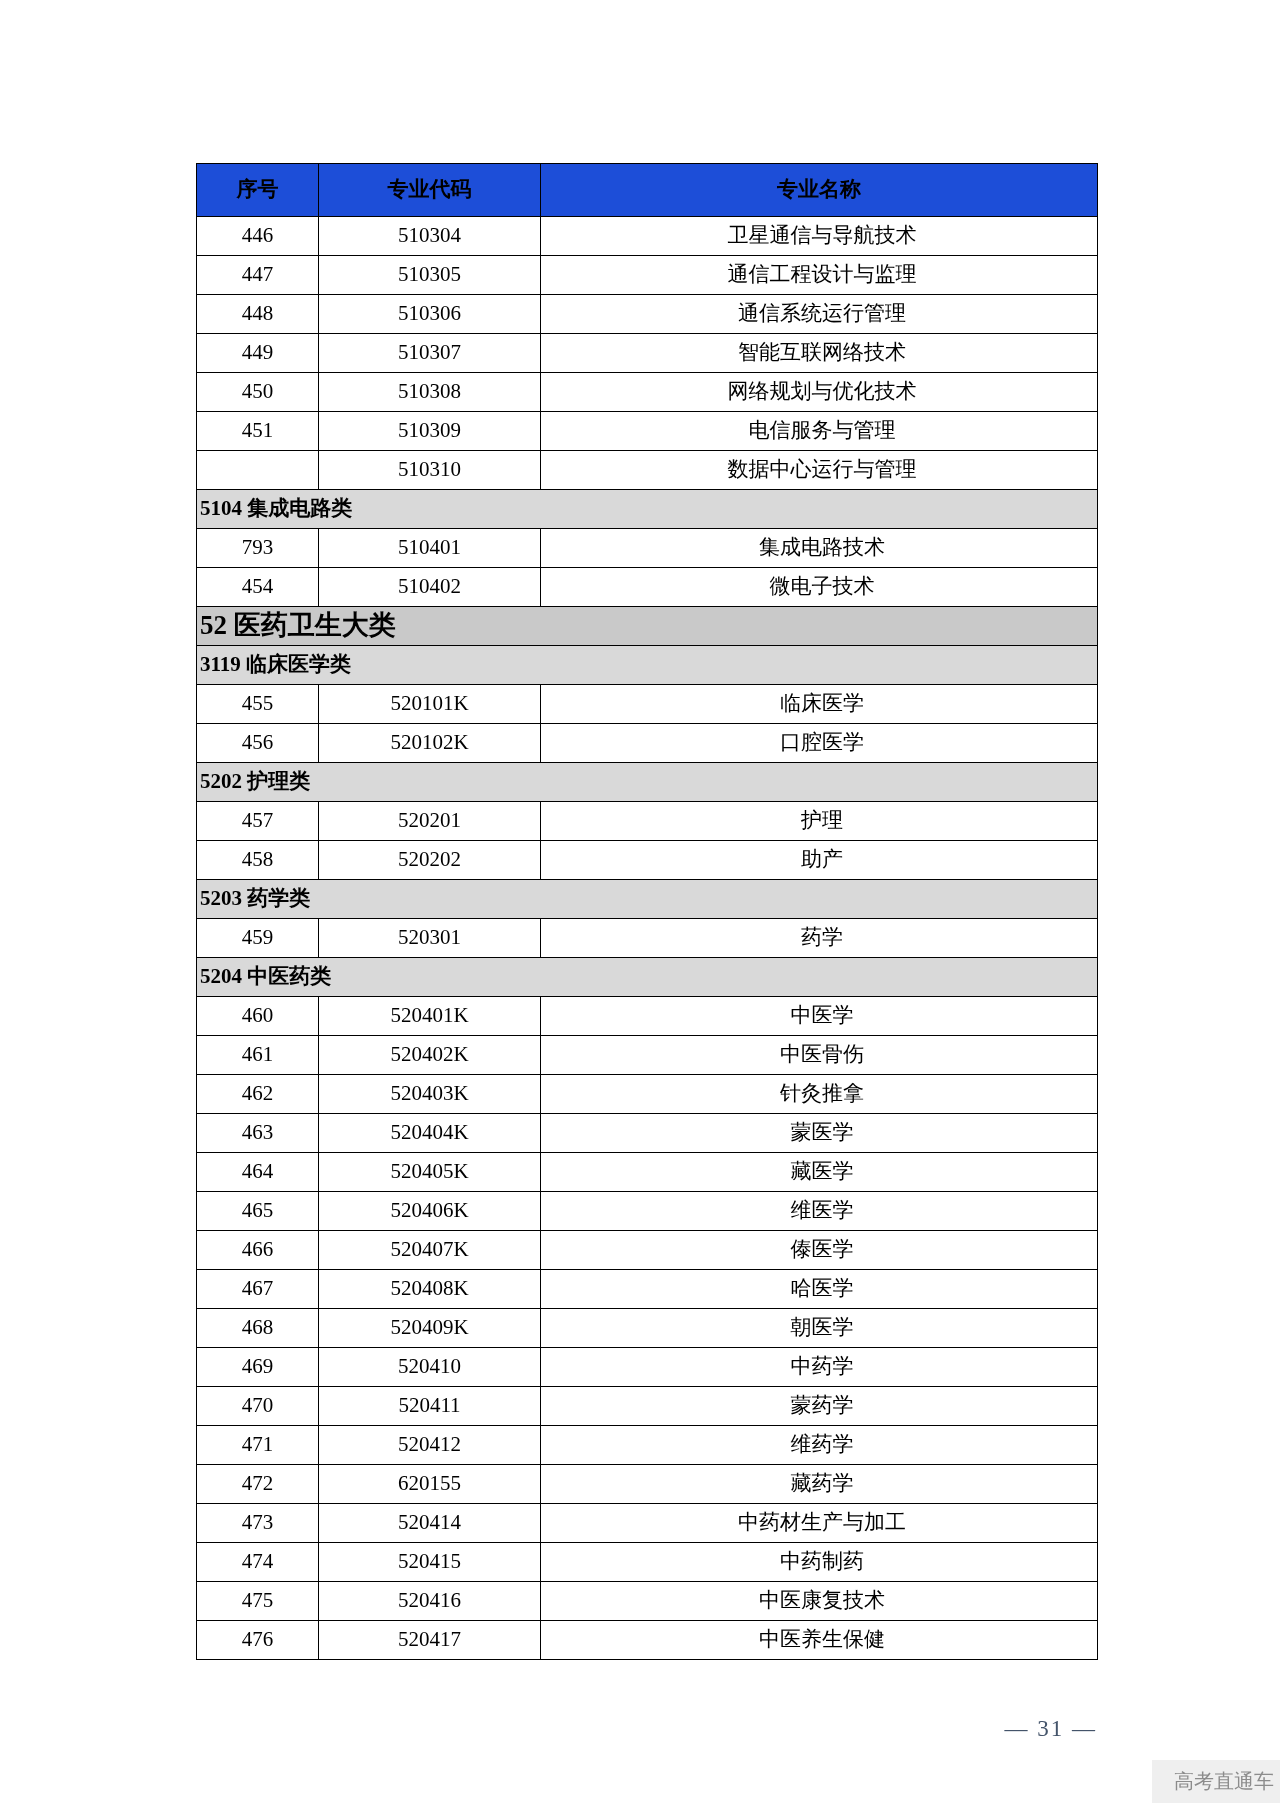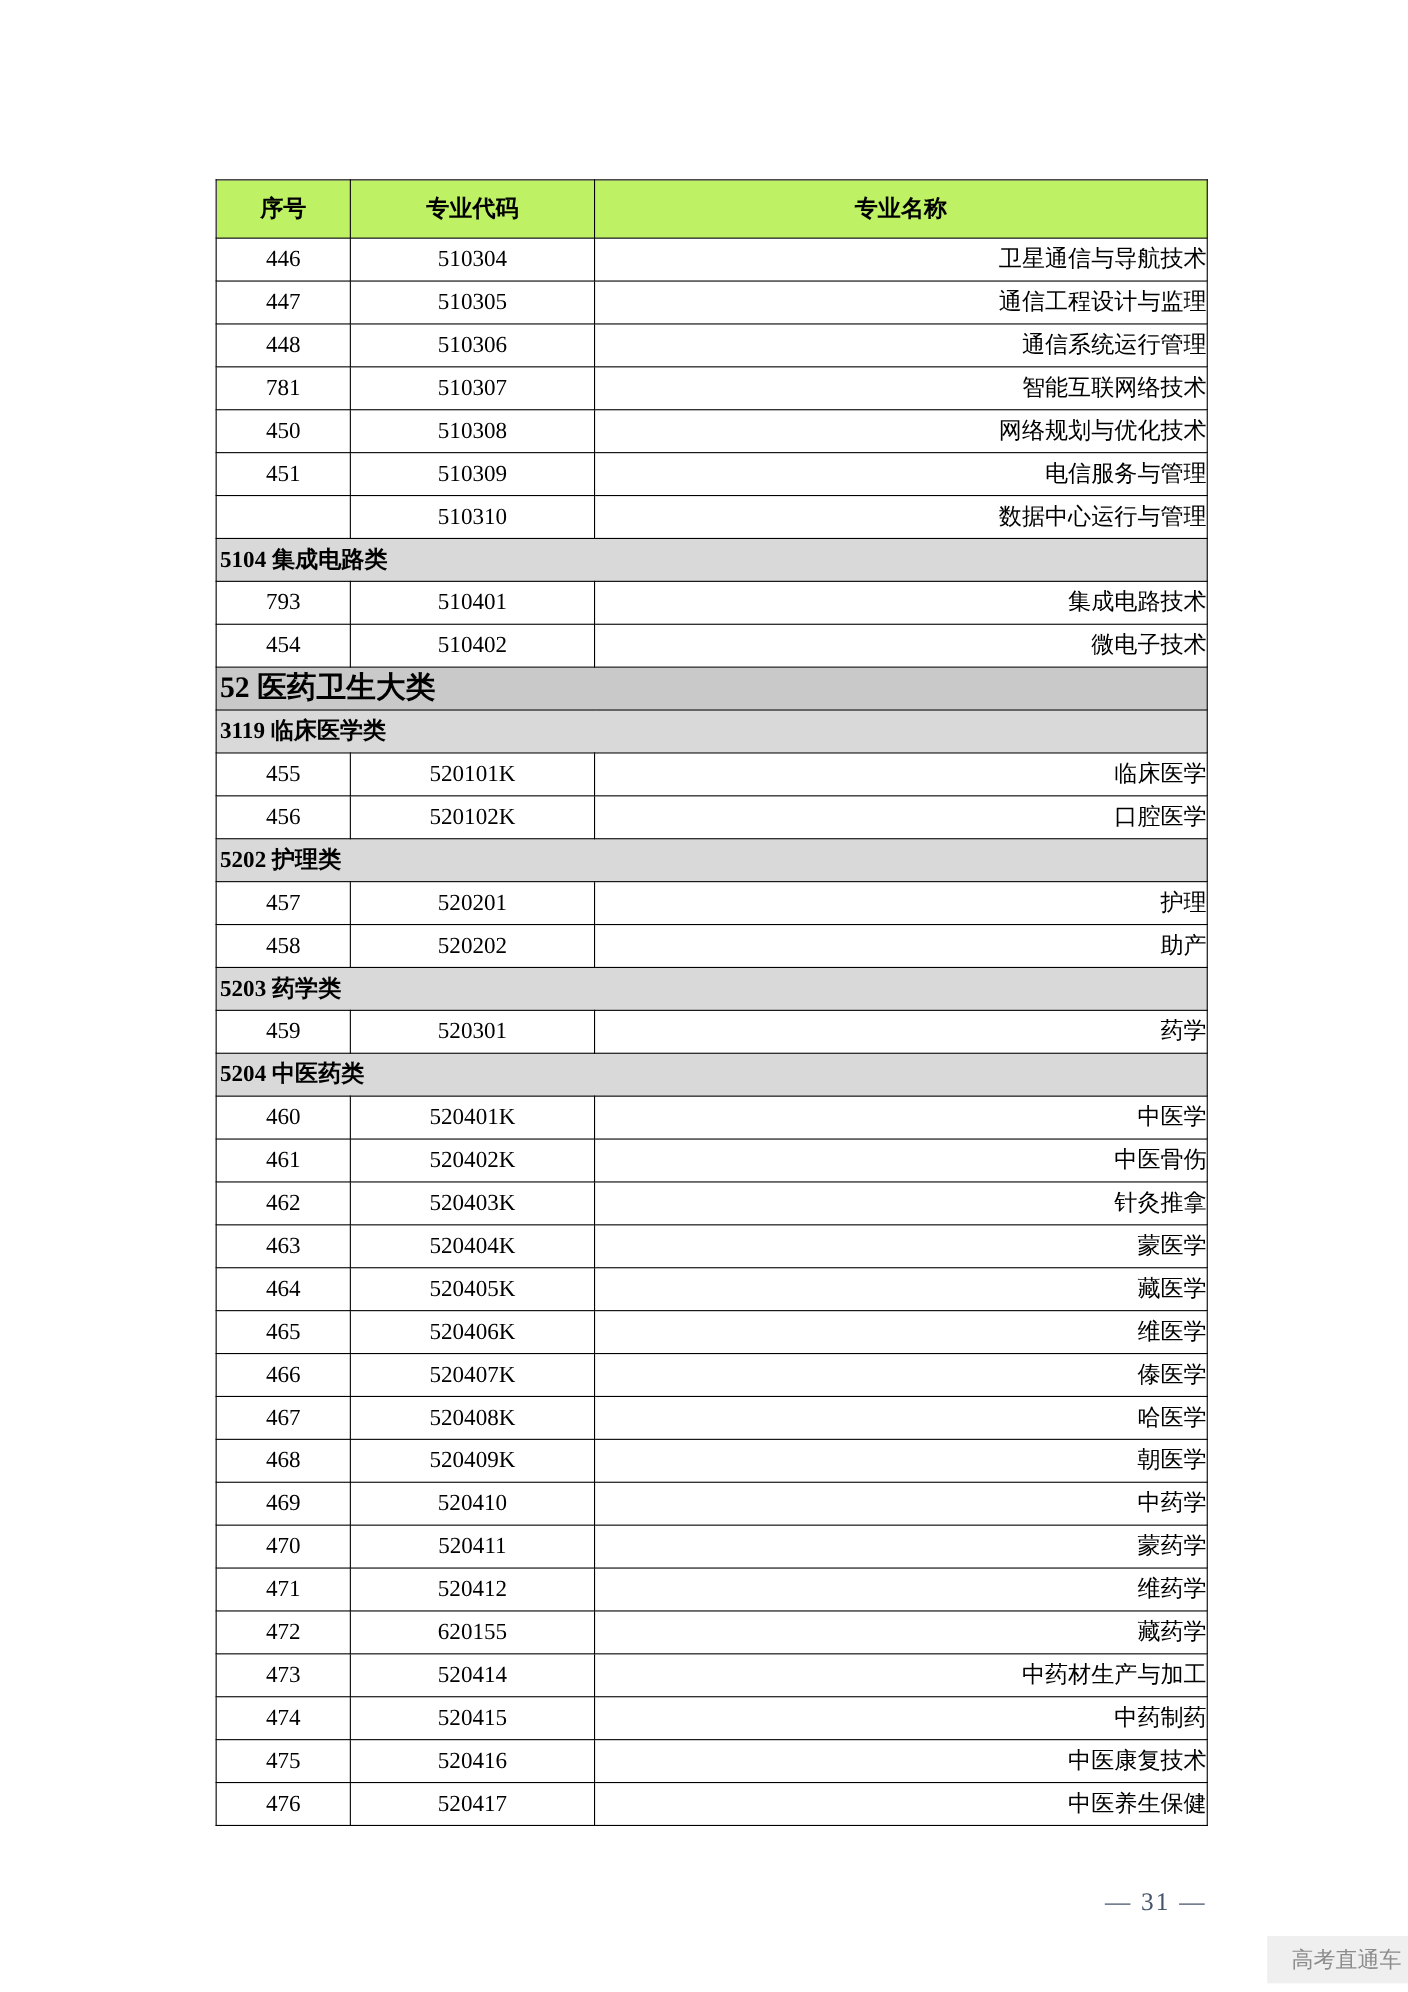--- a/index.html
+++ b/index.html
@@ -30,32 +30,32 @@
     font-size: 21px;
     line-height: 1.1;
     overflow: hidden;
     white-space: nowrap;
   }
   table.majors-table thead th {
     height: 50px;
     font-weight: bold;
     text-align: center;
     vertical-align: middle;
-    background: #bef264;
+    background: #1d4ed8;
   }
   table.majors-table tbody td {
     height: 38px;
     padding: 0;
     vertical-align: middle;
   }
   td.no, td.code {
     text-align: center;
   }
   td.name {
-    text-align: right;
+    text-align: center;
     padding-left: 6px !important;
   }
   tr.section-row td {
     background: var(--section-bg, #d9d9d9);
     font-weight: bold;
     text-align: left;
     padding-left: 3px !important;
     font-size: 21px;
   }
   tr.major-row td {
@@ -116,21 +116,21 @@
           <td class="no">447</td>
           <td class="code">510305</td>
           <td class="name">通信工程设计与监理</td>
         </tr>
         <tr class="data-row">
           <td class="no">448</td>
           <td class="code">510306</td>
           <td class="name">通信系统运行管理</td>
         </tr>
         <tr class="data-row">
-          <td class="no">781</td>
+          <td class="no">449</td>
           <td class="code">510307</td>
           <td class="name">智能互联网络技术</td>
         </tr>
         <tr class="data-row">
           <td class="no">450</td>
           <td class="code">510308</td>
           <td class="name">网络规划与优化技术</td>
         </tr>
         <tr class="data-row">
           <td class="no">451</td>

